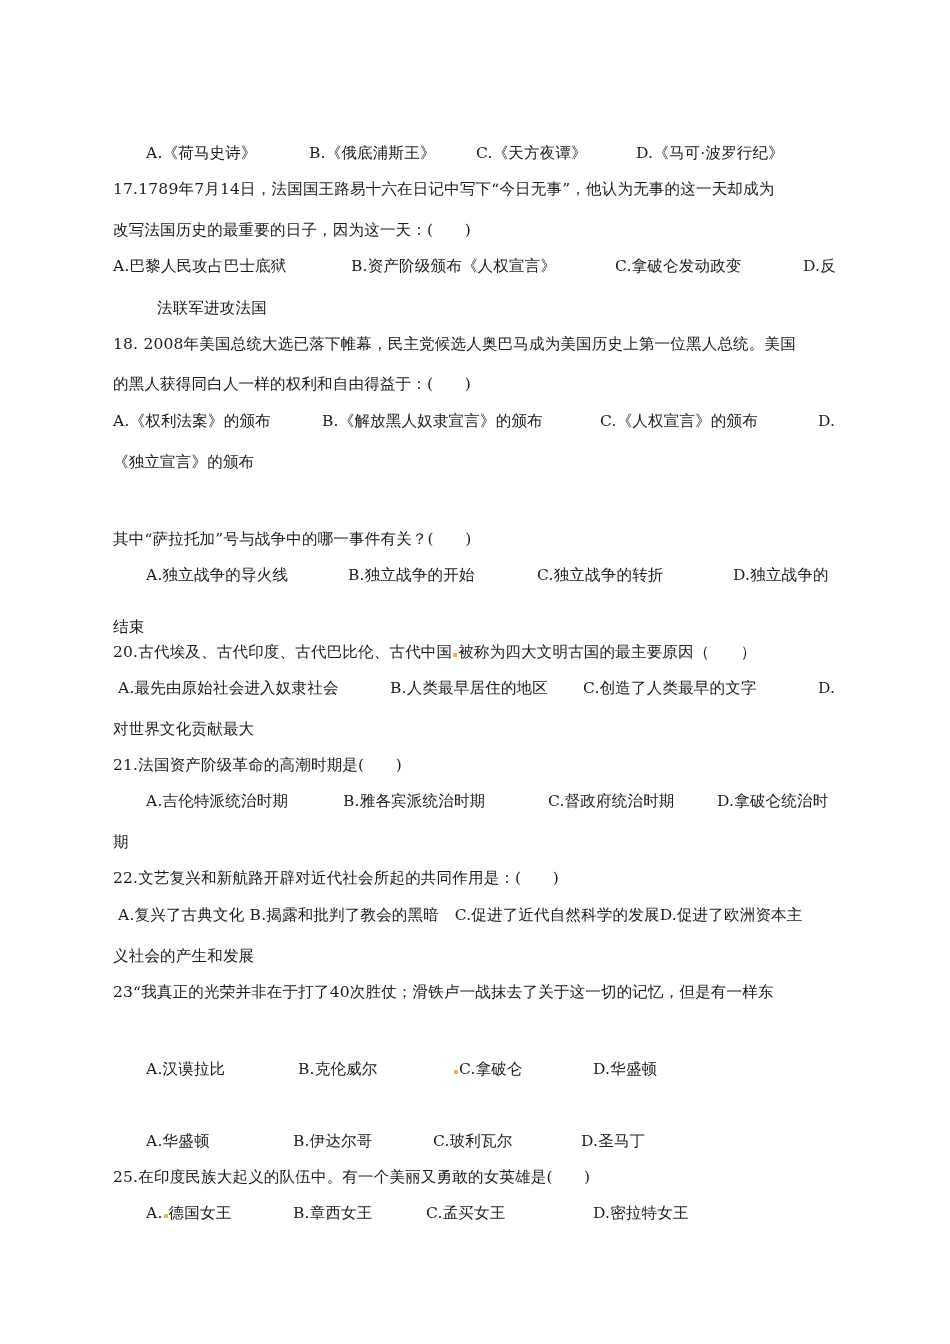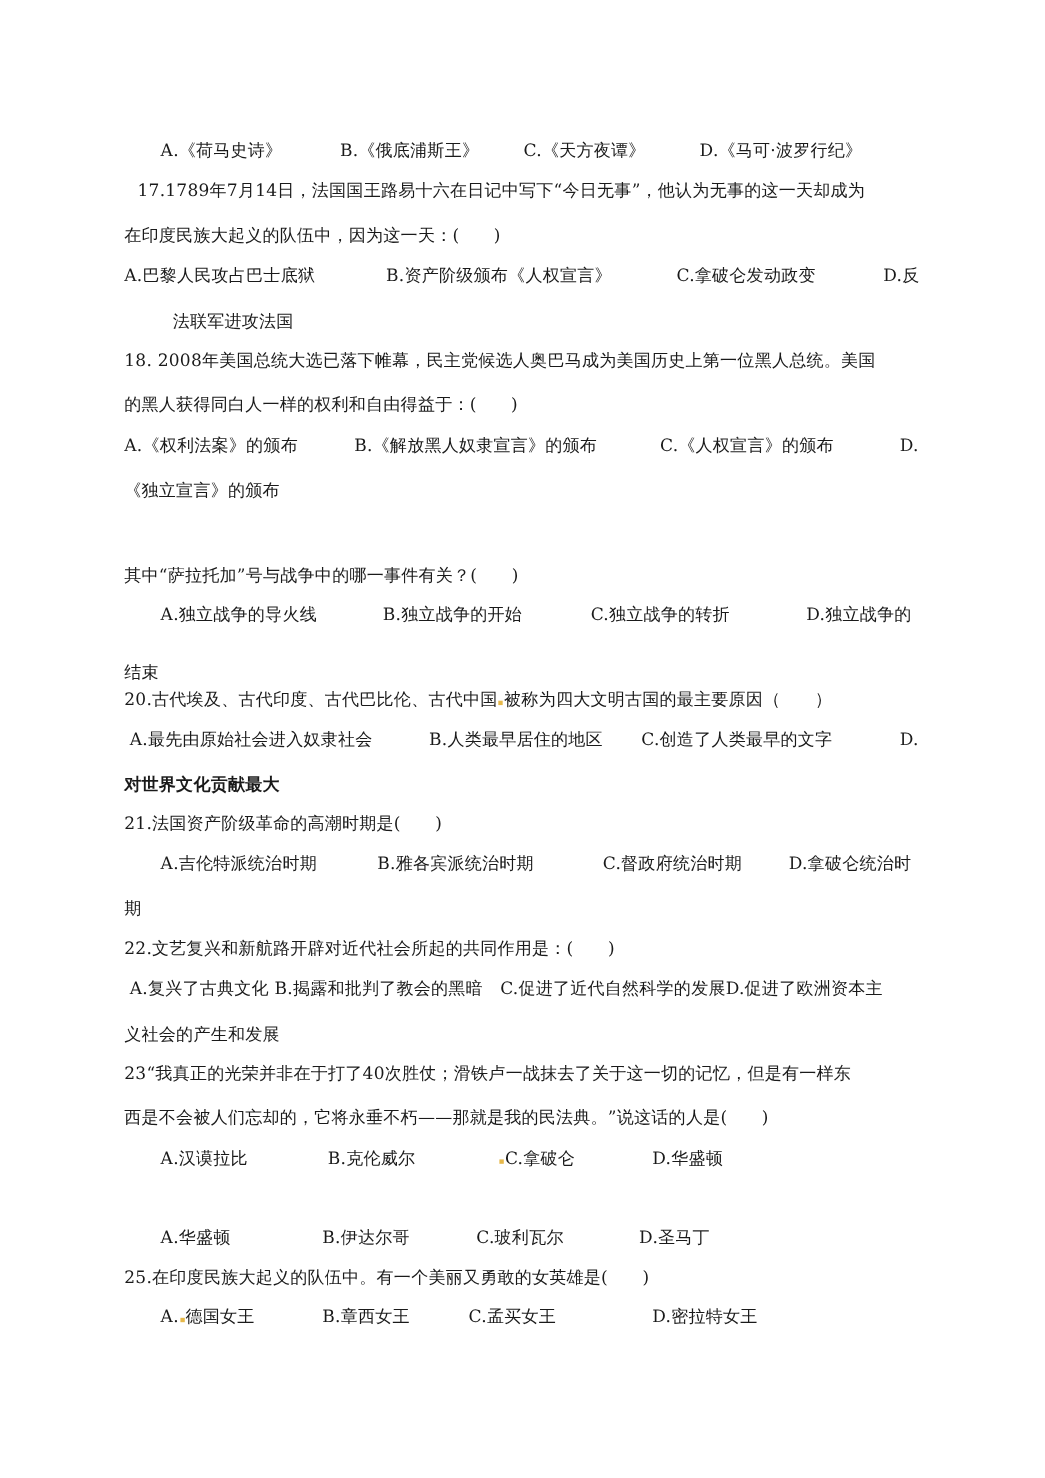--- a/index.html
+++ b/index.html
@@ -10,21 +10,21 @@
     body {
       width: 950px;
       height: 1344px;
       position: relative;
       overflow: hidden;
       font-family: "DejaVu Serif", "Liberation Serif", serif;
       color: #1a1a1a;
     }
     .page {
       position: absolute;
-      left: 0; top: 0;
+      left: 0; top: 16px;
       width: 950px;
       height: 1092px;
     }
     .line {
       position: absolute;
       left: 113px;
       font-size: 15.5px;
       line-height: 20px;
       white-space: nowrap;
       letter-spacing: 0.2px;
@@ -47,22 +47,22 @@
 
 <div class="page">
 
   <div class="line" style="top:127px;">
     <span class="opt" style="left:33px;"><span>A.《荷马史诗》</span></span>
     <span class="opt" style="left:196px;">B.《俄底浦斯王》</span>
     <span class="opt" style="left:363px;">C.《天方夜谭》</span>
     <span class="opt" style="left:523px;">D.《马可·波罗行纪》</span>
   </div>
 
-  <div class="line" style="top:163px;margin-left:12px;">17.1789年7月14日，法国国王路易十六在日记中写下“今日无事”，他认为无事的这一天却成为</div>
-  <div class="line" style="top:204px;">在印度民族大起义的队伍中，因为这一天：(　　)</div>
+  <div class="line" style="top:163px;">17.1789年7月14日，法国国王路易十六在日记中写下“今日无事”，他认为无事的这一天却成为</div>
+  <div class="line" style="top:204px;">改写法国历史的最重要的日子，因为这一天：(　　)</div>
   <div class="line" style="top:240px;">
     <span class="opt" style="left:0px;">A.巴黎人民攻占巴士底狱</span>
     <span class="opt" style="left:238px;">B.资产阶级颁布《人权宣言》</span>
     <span class="opt" style="left:502px;">C.拿破仑发动政变</span>
     <span class="opt" style="left:690px;">D.反</span>
   </div>
   <div class="line" style="top:282px;margin-left:44px;">法联军进攻法国</div>
 
   <div class="line" style="top:318px;">18.  2008年美国总统大选已落下帷幕，民主党候选人奥巴马成为美国历史上第一位黑人总统。美国</div>
   <div class="line" style="top:358px;">的黑人获得同白人一样的权利和自由得益于：(　　)</div>
@@ -85,37 +85,36 @@
 
   <div class="line" style="top:626px;">
     <span>20.古代埃及、古代印度、古代巴比伦、古代中国</span><span class="mark"></span><span>被称为四大文明古国的最主要原因（　　）</span>
   </div>
   <div class="line" style="top:662px;">
     <span class="opt" style="left:5px;">A.最先由原始社会进入奴隶社会</span>
     <span class="opt" style="left:277px;">B.人类最早居住的地区</span>
     <span class="opt" style="left:470px;">C.创造了人类最早的文字</span>
     <span class="opt" style="left:705px;">D.</span>
   </div>
-  <div class="line" style="top:703px;font-weight:bold;">对世界文化贡献最大</div>
+  <div class="line" style="top:703px;">对世界文化贡献最大</div>
 
   <div class="line" style="top:739px;">21.法国资产阶级革命的高潮时期是(　　)</div>
   <div class="line" style="top:775px;">
     <span class="opt" style="left:33px;">A.吉伦特派统治时期</span>
     <span class="opt" style="left:230px;">B.雅各宾派统治时期</span>
     <span class="opt" style="left:435px;">C.督政府统治时期</span>
     <span class="opt" style="left:604px;">D.拿破仑统治时</span>
   </div>
   <div class="line" style="top:816px;">期</div>
 
   <div class="line" style="top:852px;">22.文艺复兴和新航路开辟对近代社会所起的共同作用是：(　　)</div>
   <div class="line" style="top:889px; left:118px;">A.复兴了古典文化 B.揭露和批判了教会的黑暗　C.促进了近代自然科学的发展D.促进了欧洲资本主</div>
   <div class="line" style="top:930px;">义社会的产生和发展</div>
 
   <div class="line" style="top:966px;">23“我真正的光荣并非在于打了40次胜仗；滑铁卢一战抹去了关于这一切的记忆，但是有一样东</div>
-  <div class="line" style="top:1006px;">西是不会被人们忘却的，它将永垂不朽——那就是我的民法典。”说这话的人是(　　)</div>
   <div class="line" style="top:1043px;">
     <span class="opt" style="left:33px;">A.汉谟拉比</span>
     <span class="opt" style="left:185px;">B.克伦威尔</span>
     <span class="opt" style="left:340px;"><span class="mark"></span><span>C.拿破仑</span></span>
     <span class="opt" style="left:480px;">D.华盛顿</span>
   </div>
 
   <div class="line" style="top:1115px;">
     <span class="opt" style="left:33px;">A.华盛顿</span>
     <span class="opt" style="left:180px;">B.伊达尔哥</span>

